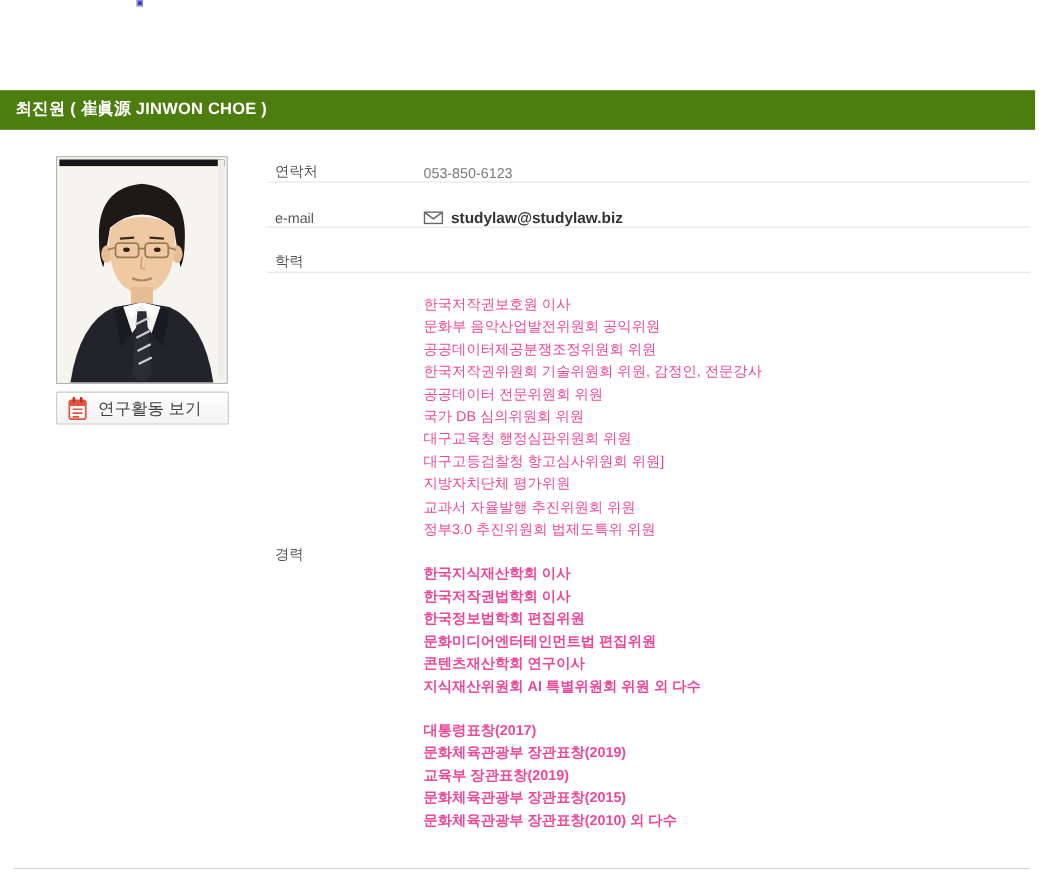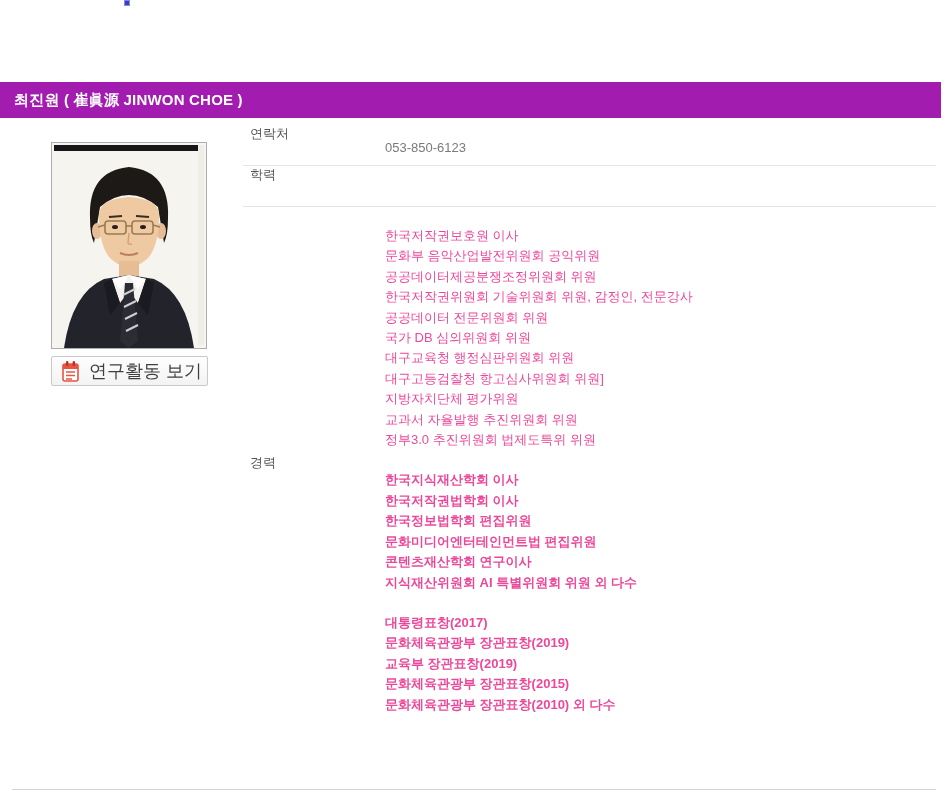--- a/index.html
+++ b/index.html
@@ -5,21 +5,21 @@
   html,body{margin:0;padding:0;background:#ffffff;}
   body{
     width:952px;height:793px;position:relative;overflow:hidden;
     font-family:"Liberation Sans","DejaVu Sans",sans-serif;
     -webkit-font-smoothing:antialiased;
   }
   
   .stray-mark{position:absolute;left:125px;top:1px;width:4px;height:4px;background:#3a3acc;outline:1px solid #8888dd;}
   
   .title-bar{
-    position:absolute;left:0;top:82px;width:941px;height:36px;background:#a21caf;
+    position:absolute;left:0;top:82px;width:941px;height:36px;background:#4d7c0f;
     color:#ffffff;font-size:15px;font-weight:bold;line-height:36px;padding-left:14px;
     box-sizing:border-box;letter-spacing:0.2px;
   }
   
   .content{
     position:absolute;left:12px;top:118px;width:924px;height:672px;
     border-bottom:1px solid #d2d6da;box-sizing:border-box;
   }
   
   .photo-col{position:absolute;left:39px;top:24px;width:158px;}
@@ -27,25 +27,25 @@
     width:154px;height:205px;border:1px solid #adadad;background:#f7f5f1;overflow:hidden;
   }
   .photo-frame svg{display:block;}
   .research-btn{
     margin-top:7px;width:157px;height:30px;box-sizing:border-box;
     border:1px solid #c9c9c9;border-radius:2px;
     background:linear-gradient(#fefefe,#f3f3f3);
     display:flex;align-items:center;gap:9px;padding:0 0 0 9px;cursor:pointer;
     font-family:inherit;
   }
-  .research-btn .btn-label{font-size:18px;color:#3f3f3f;}
+  .research-btn .btn-label{font-size:15px;color:#3f3f3f;}
   
   .info-table{position:absolute;left:231px;top:7px;width:693px;}
   .info-row{
-    display:flex;align-items:flex-start;border-bottom:1px solid #e4e4e4;
+    display:flex;align-items:flex-end;border-bottom:1px solid #e4e4e4;
     min-height:41px;box-sizing:border-box;
   }
   .info-row.last{border-bottom:none;align-items:center;padding:4px 0 2px 0;}
   .cell-label{
     width:142px;flex:0 0 142px;padding-left:7px;box-sizing:border-box;
     font-size:13px;color:#555555;
   }
   .cell-value{font-size:13px;color:#7a7a7a;margin-top:15px;}
   .email-value{font-size:14px;font-weight:bold;color:#333333;display:flex;align-items:center;gap:7px;}
   .career-groups .lines{
@@ -130,20 +130,32 @@
   </div>
 
   <div class="info-table">
 
     <div class="info-row">
       <div class="cell-label">연락처</div>
       <div class="cell-value">053-850-6123</div>
     </div>
 
 
+    <div class="info-row">
+      <div class="cell-label">e-mail</div>
+      <div class="cell-value email-value">
+        <span class="mail-icon">
+          <svg width="18" height="12" viewBox="0 0 18 12" xmlns="http://www.w3.org/2000/svg">
+            <rect x="0.8" y="0.8" width="16.4" height="10.4" fill="#ffffff" stroke="#666666" stroke-width="1.4"></rect>
+            <path d="M1 1 L9 7 L17 1" fill="none" stroke="#666666" stroke-width="1.4"></path>
+          </svg>
+        </span>
+        <span>studylaw@studylaw.biz</span>
+      </div>
+    </div>
 
     <div class="info-row">
       <div class="cell-label">학력</div>
     </div>
 
     <div class="info-row last">
       <div class="cell-label">경력</div>
       <div class="cell-value career-groups">
         <div class="lines">한국저작권보호원 이사
 문화부 음악산업발전위원회 공익위원

